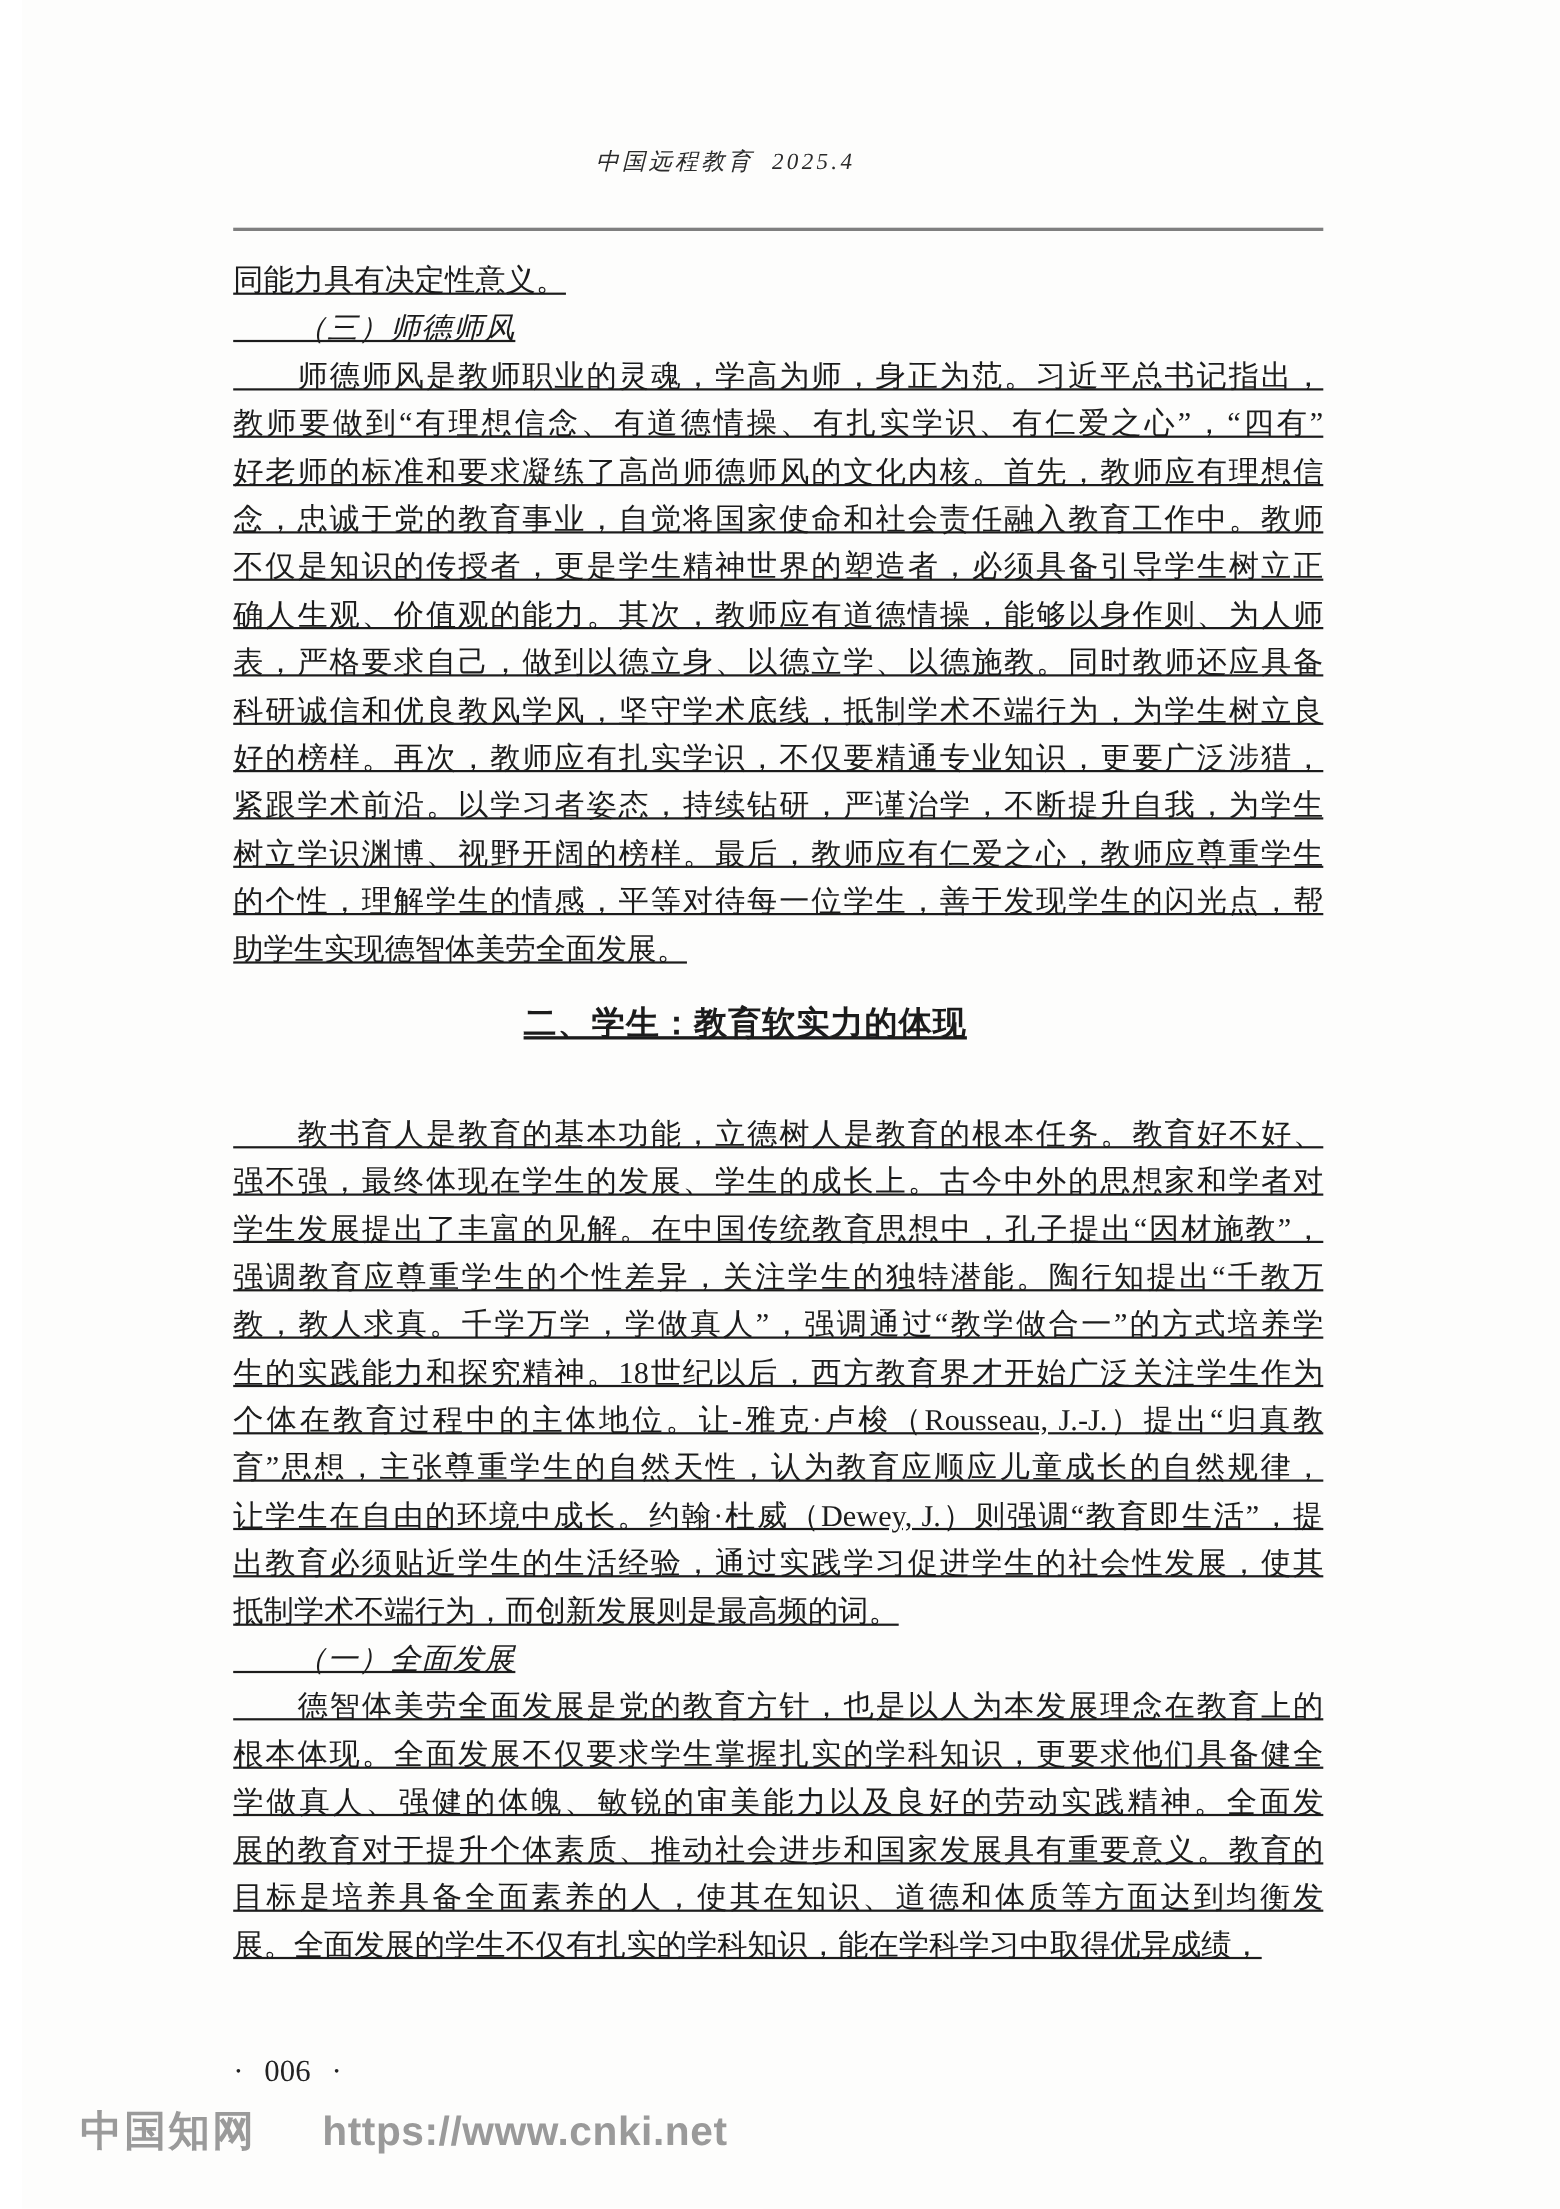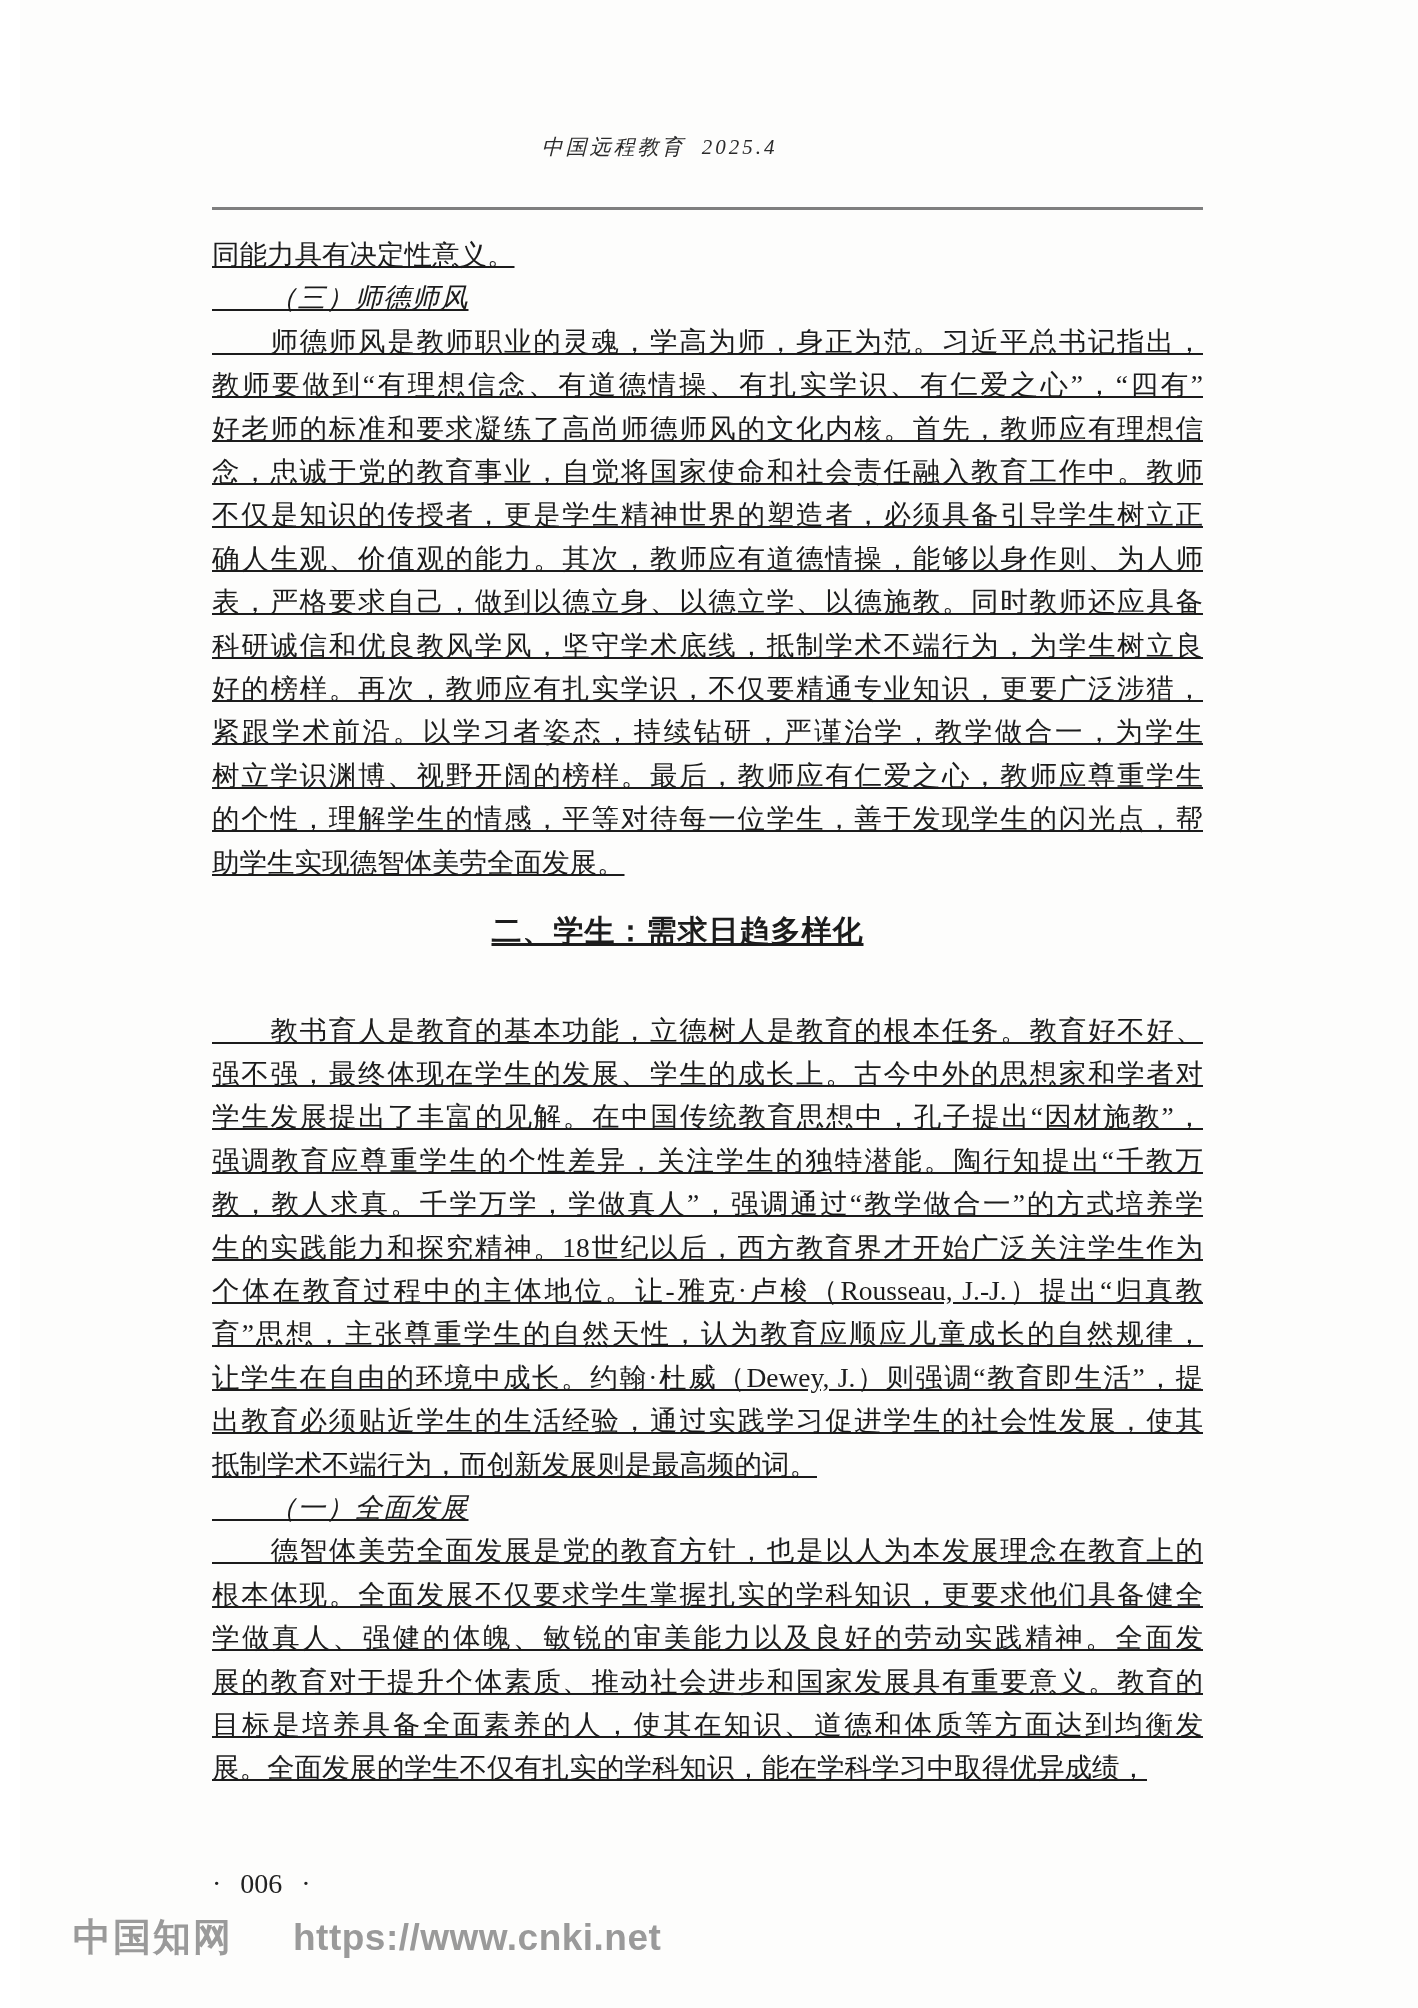--- a/index.html
+++ b/index.html
@@ -98,27 +98,27 @@
     <div>
         <div class="line fill">　　师德师风是教师职业的灵魂，学高为师，身正为范。习近平总书记指出，</div>
         <div class="line fill">教师要做到“有理想信念、有道德情操、有扎实学识、有仁爱之心”，“四有”</div>
         <div class="line fill">好老师的标准和要求凝练了高尚师德师风的文化内核。首先，教师应有理想信</div>
         <div class="line fill">念，忠诚于党的教育事业，自觉将国家使命和社会责任融入教育工作中。教师</div>
         <div class="line fill">不仅是知识的传授者，更是学生精神世界的塑造者，必须具备引导学生树立正</div>
         <div class="line fill">确人生观、价值观的能力。其次，教师应有道德情操，能够以身作则、为人师</div>
         <div class="line fill">表，严格要求自己，做到以德立身、以德立学、以德施教。同时教师还应具备</div>
         <div class="line fill">科研诚信和优良教风学风，坚守学术底线，抵制学术不端行为，为学生树立良</div>
         <div class="line fill">好的榜样。再次，教师应有扎实学识，不仅要精通专业知识，更要广泛涉猎，</div>
-        <div class="line fill">紧跟学术前沿。以学习者姿态，持续钻研，严谨治学，教学做合一，为学生</div>
+        <div class="line fill">紧跟学术前沿。以学习者姿态，持续钻研，严谨治学，不断提升自我，为学生</div>
         <div class="line fill">树立学识渊博、视野开阔的榜样。最后，教师应有仁爱之心，教师应尊重学生</div>
         <div class="line fill">的个性，理解学生的情感，平等对待每一位学生，善于发现学生的闪光点，帮</div>
         <div class="line">助学生实现德智体美劳全面发展。</div>
       </div>
 
-    <div class="section-heading">二、学生：需求日趋多样化</div>
+    <div class="section-heading">二、学生：教育软实力的体现</div>
 
     <div>
         <div class="line fill">　　教书育人是教育的基本功能，立德树人是教育的根本任务。教育好不好、</div>
         <div class="line fill">强不强，最终体现在学生的发展、学生的成长上。古今中外的思想家和学者对</div>
         <div class="line fill">学生发展提出了丰富的见解。在中国传统教育思想中，孔子提出“因材施教”，</div>
         <div class="line fill">强调教育应尊重学生的个性差异，关注学生的独特潜能。陶行知提出“千教万</div>
         <div class="line fill">教，教人求真。千学万学，学做真人”，强调通过“教学做合一”的方式培养学</div>
         <div class="line fill">生的实践能力和探究精神。18世纪以后，西方教育界才开始广泛关注学生作为</div>
         <div class="line fill">个体在教育过程中的主体地位。让-雅克·卢梭（Rousseau, J.-J.）提出“归真教</div>
         <div class="line fill">育”思想，主张尊重学生的自然天性，认为教育应顺应儿童成长的自然规律，</div>

